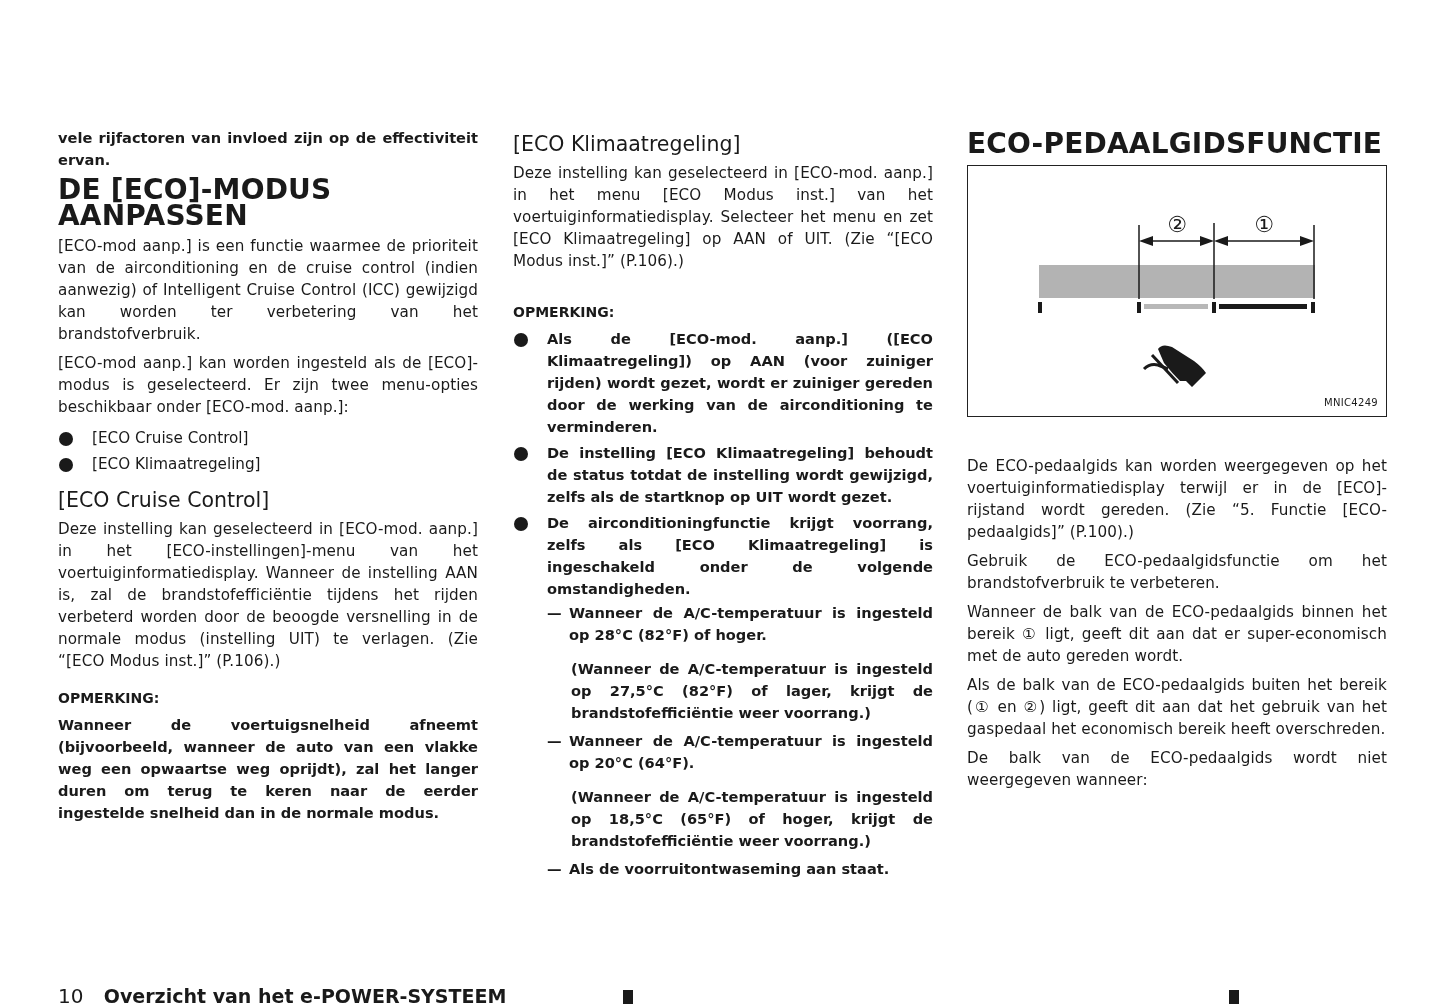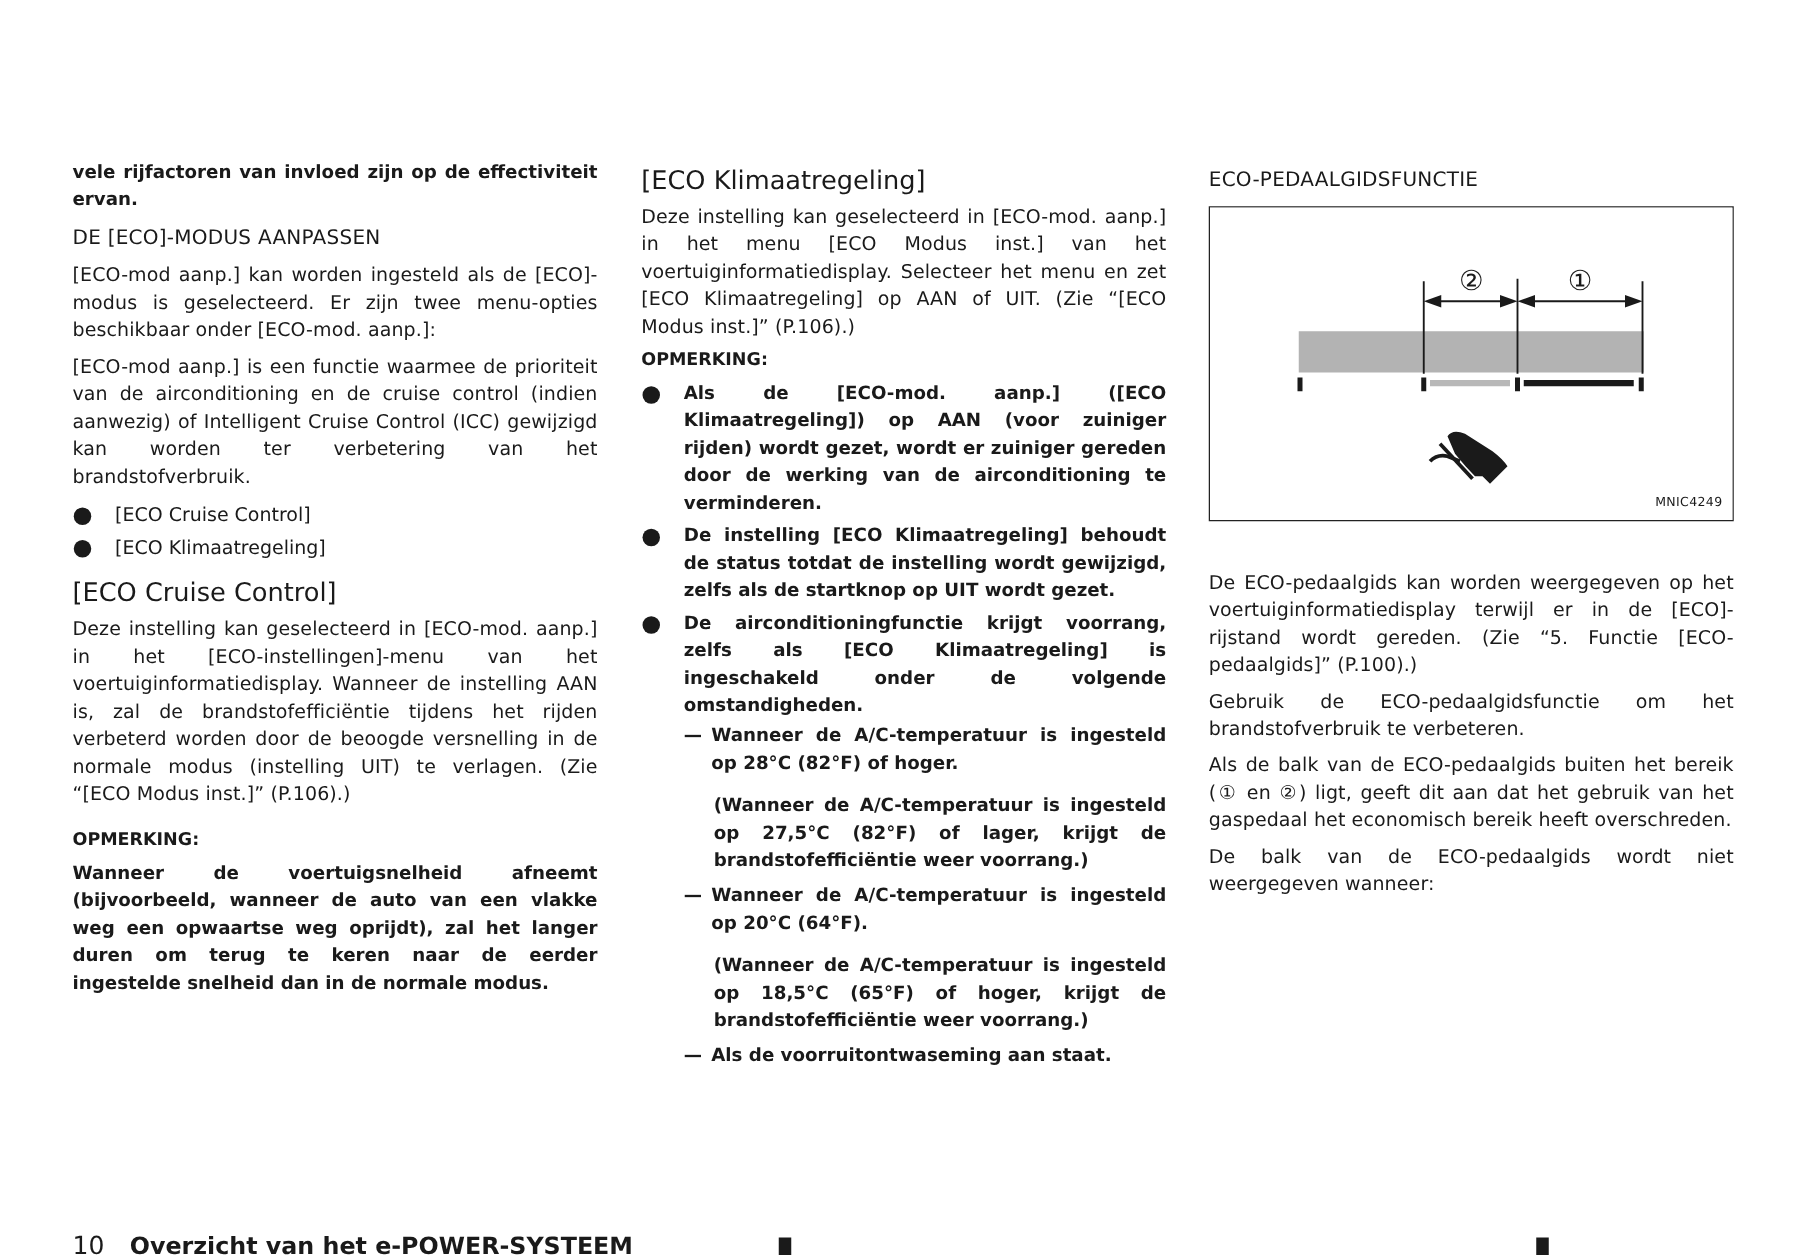--- a/index.html
+++ b/index.html
@@ -5,21 +5,21 @@
   html, body { margin: 0; padding: 0; background: #ffffff; }
   body { width: 1445px; height: 1004px; position: relative; overflow: hidden;
          font-family: "DejaVu Sans", sans-serif; color: #1a1a1a; }
   .col { position: absolute; top: 127px; }
   #col1 { left: 58px; width: 420px; }
   #col2 { left: 513px; width: 420px; }
   #col3 { left: 967px; width: 420px; }
   p { margin: 0; }
   .body { font-size: 15.2px; line-height: 22px; text-align: justify; letter-spacing: 0.1px; margin-bottom: 7px; }
   .bold { font-weight: bold; font-size: 14.6px; line-height: 22px; text-align: justify; }
-  .h2 { font-size: 16px; line-height: 26px; font-weight: normal; margin: 0 0 6px 0; letter-spacing: 0.2px; }
+  .h2 { font-size: 28px; line-height: 26px; font-weight: bold; margin: 0 0 6px 0; letter-spacing: 0.2px; }
   .h3 { font-size: 20.5px; line-height: 26px; font-weight: normal; margin: 0 0 5px 0; }
   .note { font-weight: bold; font-size: 14px; line-height: 20px; margin: 0 0 6px 0; }
   ul.dots { list-style: none; margin: 0 0 10px 0; padding: 0; }
   ul.dots li { position: relative; padding-left: 34px; font-size: 15.2px; line-height: 26px; }
   ul.dots li .dot { position: absolute; left: 1px; top: 7px; width: 14px; height: 14px; border-radius: 50%; background: #1a1a1a; }
   ul.bdots { list-style: none; margin: 0; padding: 0; }
   ul.bdots li { position: relative; padding-left: 34px; margin-bottom: 4px; }
   ul.bdots li .dot { position: absolute; left: 1px; top: 5px; width: 14px; height: 14px; border-radius: 50%; background: #1a1a1a; }
   ul.dash { list-style: none; margin: 2px 0 0 0; padding: 0; }
   ul.dash li { position: relative; padding-left: 56px; margin-bottom: 4px; }
@@ -32,35 +32,35 @@
   #footer .num { margin-right: 14px; }
   #footer .title { font-weight: bold; font-size: 19px; }
   .crop { position: absolute; top: 990px; width: 10px; height: 14px; background: #1a1a1a; }
 </style>
 </head>
 <body>
 
 <div class="col" id="col1">
   <p class="bold" style="margin-bottom:6px;">vele rijfactoren van invloed zijn op de effectiviteit ervan.</p>
   <h2 class="h2">DE [ECO]-MODUS AANPASSEN</h2>
+  <p class="body">[ECO-mod aanp.] is een functie waarmee de prioriteit van de airconditioning en de cruise control (indien aanwezig) of Intelligent Cruise Control (ICC) gewijzigd kan worden ter verbetering van het brandstofverbruik.</p>
   <p class="body">[ECO-mod aanp.] kan worden ingesteld als de [ECO]-modus is geselecteerd. Er zijn twee menu-opties beschikbaar onder [ECO-mod. aanp.]:</p>
-  <p class="body">[ECO-mod aanp.] is een functie waarmee de prioriteit van de airconditioning en de cruise control (indien aanwezig) of Intelligent Cruise Control (ICC) gewijzigd kan worden ter verbetering van het brandstofverbruik.</p>
   <ul class="dots">
     <li><span class="dot"></span><span>[ECO Cruise Control]</span></li>
     <li><span class="dot"></span><span>[ECO Klimaatregeling]</span></li>
   </ul>
   <h3 class="h3">[ECO Cruise Control]</h3>
   <p class="body" style="margin-bottom:16px;">Deze instelling kan geselecteerd in [ECO-mod. aanp.] in het [ECO-instellingen]-menu van het voertuiginformatiedisplay. Wanneer de instelling AAN is, zal de brandstofefficiëntie tijdens het rijden verbeterd worden door de beoogde versnelling in de normale modus (instelling UIT) te verlagen. (Zie “[ECO Modus inst.]” (P.106).)</p>
   <p class="note">OPMERKING:</p>
   <p class="bold">Wanneer de voertuigsnelheid afneemt (bijvoorbeeld, wanneer de auto van een vlakke weg een opwaartse weg oprijdt), zal het langer duren om terug te keren naar de eerder ingestelde snelheid dan in de normale modus.</p>
 </div>
 
 <div class="col" id="col2">
   <h3 class="h3" style="margin-top:4px;">[ECO Klimaatregeling]</h3>
-  <p class="body" style="margin-bottom:6px;">Deze instelling kan geselecteerd in [ECO-mod. aanp.] in het menu [ECO Modus inst.] van het voertuiginformatiedisplay. Selecteer het menu en zet [ECO Klimaatregeling] op AAN of UIT. (Zie “[ECO Modus inst.]” (P.106).)</p>
+  <p class="body" style="margin-bottom:30px;">Deze instelling kan geselecteerd in [ECO-mod. aanp.] in het menu [ECO Modus inst.] van het voertuiginformatiedisplay. Selecteer het menu en zet [ECO Klimaatregeling] op AAN of UIT. (Zie “[ECO Modus inst.]” (P.106).)</p>
   <p class="note">OPMERKING:</p>
   <ul class="bdots bold">
     <li><span class="dot"></span><span>Als de [ECO-mod. aanp.] ([ECO Klimaatregeling]) op AAN (voor zuiniger rijden) wordt gezet, wordt er zuiniger gereden door de werking van de airconditioning te verminderen.</span></li>
     <li><span class="dot"></span><span>De instelling [ECO Klimaatregeling] behoudt de status totdat de instelling wordt gewijzigd, zelfs als de startknop op UIT wordt gezet.</span></li>
     <li><span class="dot"></span><span>De airconditioningfunctie krijgt voorrang, zelfs als [ECO Klimaatregeling] is ingeschakeld onder de volgende omstandigheden.</span>
       <ul class="dash" style="margin-left:-34px;">
         <li><span class="mk">—</span><span>Wanneer de A/C-temperatuur is ingesteld op 28°C (82°F) of hoger.</span>
           <p class="sub" style="padding-left:2px;">(Wanneer de A/C-temperatuur is ingesteld op 27,5°C (82°F) of lager, krijgt de brandstofefficiëntie weer voorrang.)</p>
         </li>
         <li><span class="mk">—</span><span>Wanneer de A/C-temperatuur is ingesteld op 20°C (64°F).</span>
@@ -109,20 +109,21 @@
       <g transform="translate(176,183)">
         <path d="M0,20 Q6,14 14,16 L24,20" stroke="#1a1a1a" stroke-width="3" fill="none"></path>
         <line x1="8" y1="6" x2="34" y2="34" stroke="#1a1a1a" stroke-width="3"></line>
         <path d="M14,0 Q18,-6 28,-2 L50,12 Q58,18 62,24 L48,38 L42,32 L36,32 Q28,24 20,14 Z" fill="#1a1a1a"></path>
       </g>
     </svg>
     <span class="fig-code">MNIC4249</span>
   </div>
   <p class="body">De ECO-pedaalgids kan worden weergegeven op het voertuiginformatiedisplay terwijl er in de [ECO]-rijstand wordt gereden. (Zie “5. Functie [ECO-pedaalgids]” (P.100).)</p>
   <p class="body">Gebruik de ECO-pedaalgidsfunctie om het brandstofverbruik te verbeteren.</p>
+  <p class="body">Wanneer de balk van de ECO-pedaalgids binnen het bereik ① ligt, geeft dit aan dat er super-economisch met de auto gereden wordt.</p>
   <p class="body">Als de balk van de ECO-pedaalgids buiten het bereik (① en ②) ligt, geeft dit aan dat het gebruik van het gaspedaal het economisch bereik heeft overschreden.</p>
   <p class="body">De balk van de ECO-pedaalgids wordt niet weergegeven wanneer:</p>
 </div>
 
 <div id="footer">
   <span class="num">10</span>
   <span class="title">Overzicht van het e-POWER-SYSTEEM</span>
 </div>
 
 <div class="crop" style="left:623px;"></div>

